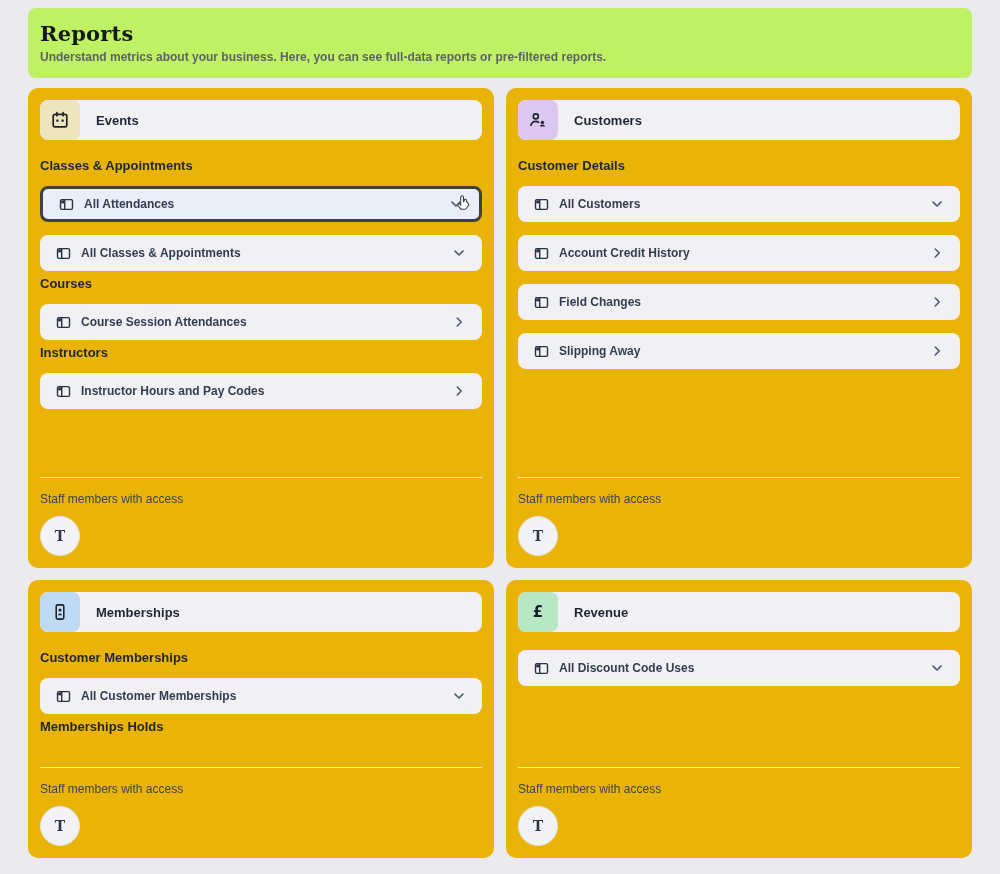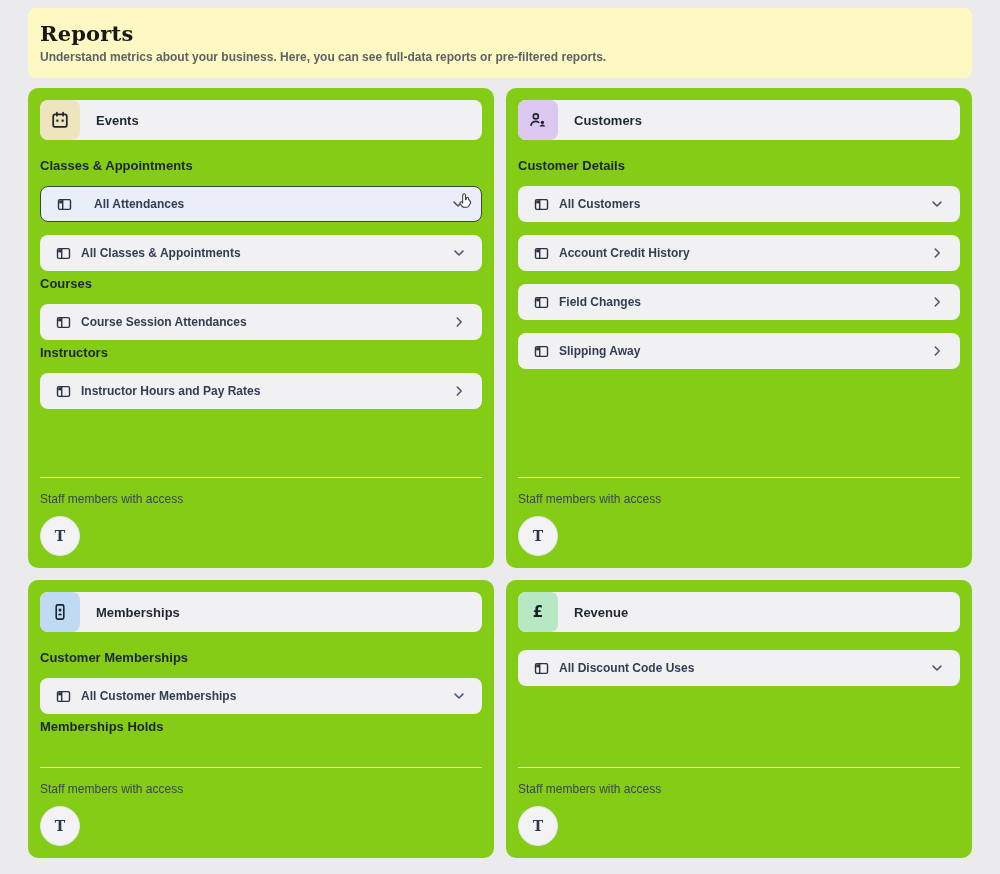--- a/index.html
+++ b/index.html
@@ -6,21 +6,21 @@
   html, body { width: 1000px; height: 874px; overflow: hidden; }
   body {
     background: #ebebed;
     font-family: "Liberation Sans", sans-serif;
     color: #21262e;
   }
   .page { padding: 8px 28px 0; }
 
   
   .header-card {
-    background: #fef9c3;
+    background: #bef264;
     border-radius: 8px;
     padding: 13px 12px 14px;
     margin-bottom: 10px;
   }
   .page-title {
     font-family: "DejaVu Serif", serif;
     font-weight: 700;
     font-size: 21px;
     letter-spacing: 0.2px;
     color: #17181a;
@@ -34,21 +34,21 @@
   }
 
   
   .cards {
     display: grid;
     grid-template-columns: 1fr 1fr;
     gap: 12px;
     align-items: stretch;
   }
   .card {
-    background: #84cc16;
+    background: #eab308;
     border-radius: 10px;
     padding: 12px;
     display: flex;
     flex-direction: column;
   }
   .cards .card:nth-child(-n+2) { min-height: 480px; }
 
   .card-header {
     background: #f1f1f4;
     border-radius: 8px;
@@ -94,22 +94,21 @@
     background: #f1f1f4;
     display: flex;
     align-items: center;
     padding: 0 16px;
     cursor: pointer;
     font-family: inherit;
     text-align: left;
   }
   .row.highlighted {
     background: #e9eef9;
-    border: 1px solid #404040;
-    gap: 12px;
+    border: 3px solid #404040;
   }
   .row-icon { display: flex; flex: none; margin-right: 10px; }
   .row-label {
     font-size: 12px;
     font-weight: 700;
     color: #333d52;
     flex: 1;
   }
   .chevron { display: flex; flex: none; }
   .cursor-overlay {
@@ -229,21 +228,21 @@
     <h3 class="section-heading">Instructors</h3>
     <div class="rows">
   <button class="row">
     <span class="row-icon">
                   <svg width="15" height="15" viewBox="0 0 16 16" fill="none">
                     <rect x="1.6" y="2.8" width="12.8" height="10.4" rx="1.4" stroke="#2a3342" stroke-width="1.5"></rect>
                     <path d="M6.1 2.8v10.4" stroke="#2a3342" stroke-width="1.5"></path>
                     <rect x="2.4" y="3.6" width="3" height="3.2" fill="#2a3342"></rect>
                   </svg>
                 </span>
-    <span class="row-label">Instructor Hours and Pay Rates</span>
+    <span class="row-label">Instructor Hours and Pay Codes</span>
     <span class="chevron">
                   <svg width="14" height="14" viewBox="0 0 16 16" fill="none">
                     <path d="M6 3.5 10.5 8 6 12.5" stroke="#4d5870" stroke-width="1.8" stroke-linecap="round" stroke-linejoin="round"></path>
                   </svg>
                 </span>
   </button>
 </div>
   </div>
 </div>
     <div class="spacer"></div>

